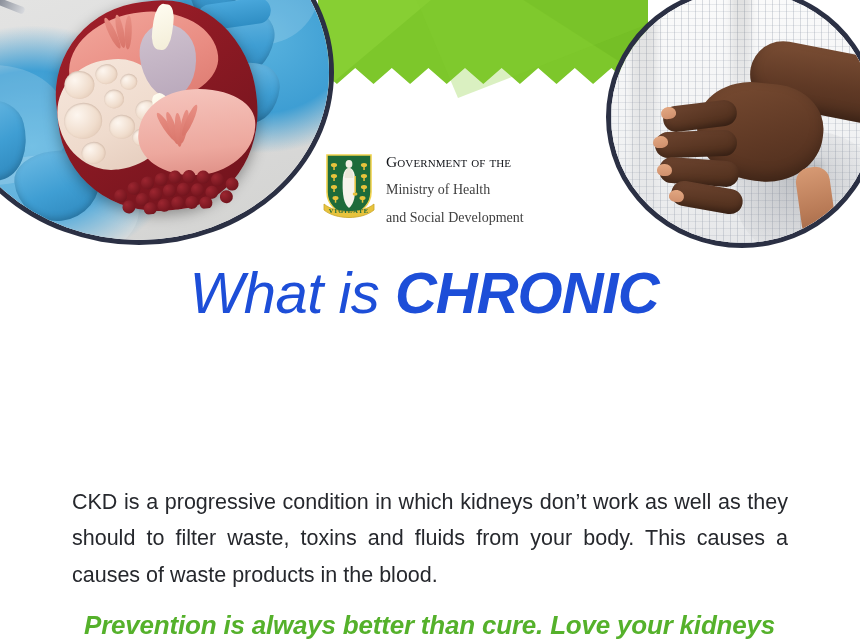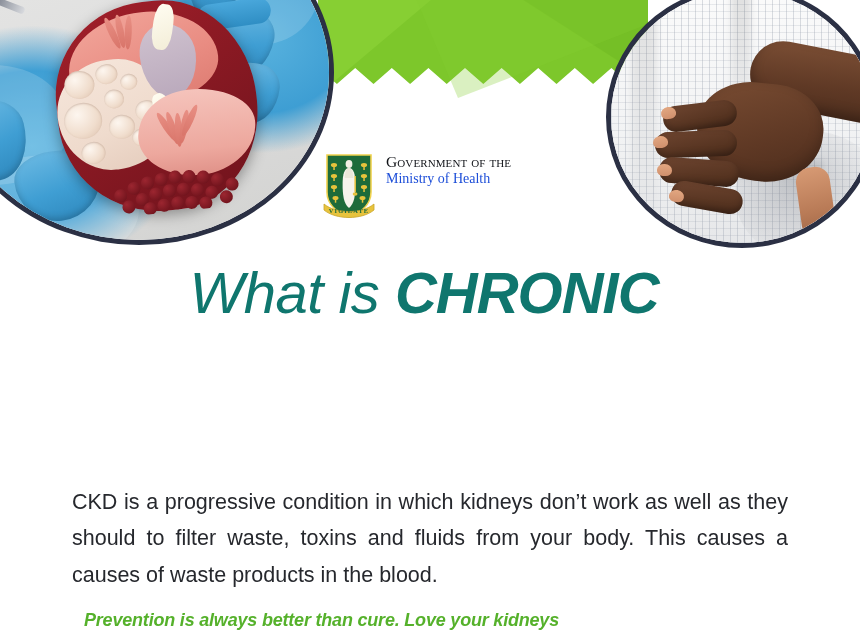--- a/index.html
+++ b/index.html
@@ -91,41 +91,41 @@
      transform:rotate(-8deg);}
 
   
   .logo{position:absolute;left:322px;top:152px;width:220px;height:72px;display:flex;gap:10px;align-items:flex-start;}
   .crest{width:54px;height:70px;flex:0 0 54px;}
   .logotext{padding-top:2px;}
   .lt1{font-family:"Liberation Serif","DejaVu Serif",serif;font-size:15.5px;letter-spacing:.1px;
        color:#111318;line-height:1.02;white-space:nowrap;font-variant:small-caps;font-weight:400;}
   .lt2{font-family:"Liberation Serif","DejaVu Serif",serif;font-size:21.5px;font-weight:700;
        color:#0c0e12;line-height:1.02;white-space:nowrap;margin-top:0px;}
-  .lt3{font-family:"Liberation Serif","DejaVu Serif",serif;font-size:14px;color:#1d4ed8;
-       line-height:1.16;margin-top:1px;white-space:nowrap;}
+  .lt3{font-family:"Liberation Serif","DejaVu Serif",serif;font-size:14px;color:#404040;
+       line-height:1.16;margin-top:12px;white-space:nowrap;}
 
   
   .h1{position:absolute;left:0;right:12px;top:264px;text-align:center;
-      font-size:58px;line-height:1;font-style:italic;color:#0f766e;white-space:nowrap;}
+      font-size:58px;line-height:1;font-style:italic;color:#1d4ed8;white-space:nowrap;}
   .h1 .thin{font-weight:400;letter-spacing:-.5px;}
   .h1 .bold{font-weight:700;letter-spacing:-1px;}
 
   .h2{position:absolute;left:0;right:0;top:335px;height:86px;
       display:flex;align-items:center;justify-content:center;gap:0;}
   .h2 span{font-size:76px;line-height:.94;font-weight:700;font-style:italic;
       color:#55B12B;letter-spacing:-1.5px;transform:scaleX(1.02);}
   .kidney-ico{width:86px;height:88px;margin:0 -2px;position:relative;top:2px;}
 
   
   .body-copy{position:absolute;left:72px;top:462px;width:716px;
      font-family:"Liberation Sans","DejaVu Sans",sans-serif;
      font-size:21.5px;line-height:1.72;color:#26282d;text-align:justify;}
   .tagline{position:absolute;left:84px;top:610px;width:720px;
-     font-size:18px;font-weight:700;font-style:italic;color:#55B12B;
+     font-size:26px;font-weight:700;font-style:italic;color:#55B12B;
      white-space:nowrap;letter-spacing:-.2px;}
 </style>
 </head>
 <body>
 
 <div class="stage">
 
   <div class="banner">
     <svg viewBox="0 0 330 108" preserveAspectRatio="none">
       <path d="M0,0 H330 V74
@@ -255,20 +255,21 @@
         <path d="M27,16 C29.6,16 31,20 31.4,26 L22.6,26 C23,20 24.4,16 27,16 Z" fill="#E6E2D2" opacity=".7"></path>
         <rect x="32.4" y="24" width="1.5" height="16" fill="#E8C33C"></rect>
         <ellipse cx="33.1" cy="42" rx="2.4" ry="1.7" fill="#E8C33C"></ellipse>
       </g>
       <path d="M2,52 C14,62 40,62 52,52 L52,58 C40,68 14,68 2,58 Z" fill="#E8C33C" stroke="#C9A62B" stroke-width="0.8"></path>
       <text x="27" y="60.5" font-family="Liberation Serif, serif" font-size="6.4" font-weight="700" fill="#1E6B3A" text-anchor="middle" letter-spacing="1.1">VIGILATE</text>
     </svg>
     <div class="logotext">
       <div class="lt1">Government of the</div>
       <div class="lt3">Ministry of Health</div>
+      <div class="lt3">and Social Development</div>
     </div>
   </div>
 
   <div class="h1">
     <span class="thin">What is </span><span class="bold">CHRONIC</span>
   </div>
 
 
   <p class="body-copy">CKD is a progressive condition in which kidneys don’t work as well as they should to filter waste, toxins and fluids from your body. This causes a causes of waste products in the blood.</p>
 

